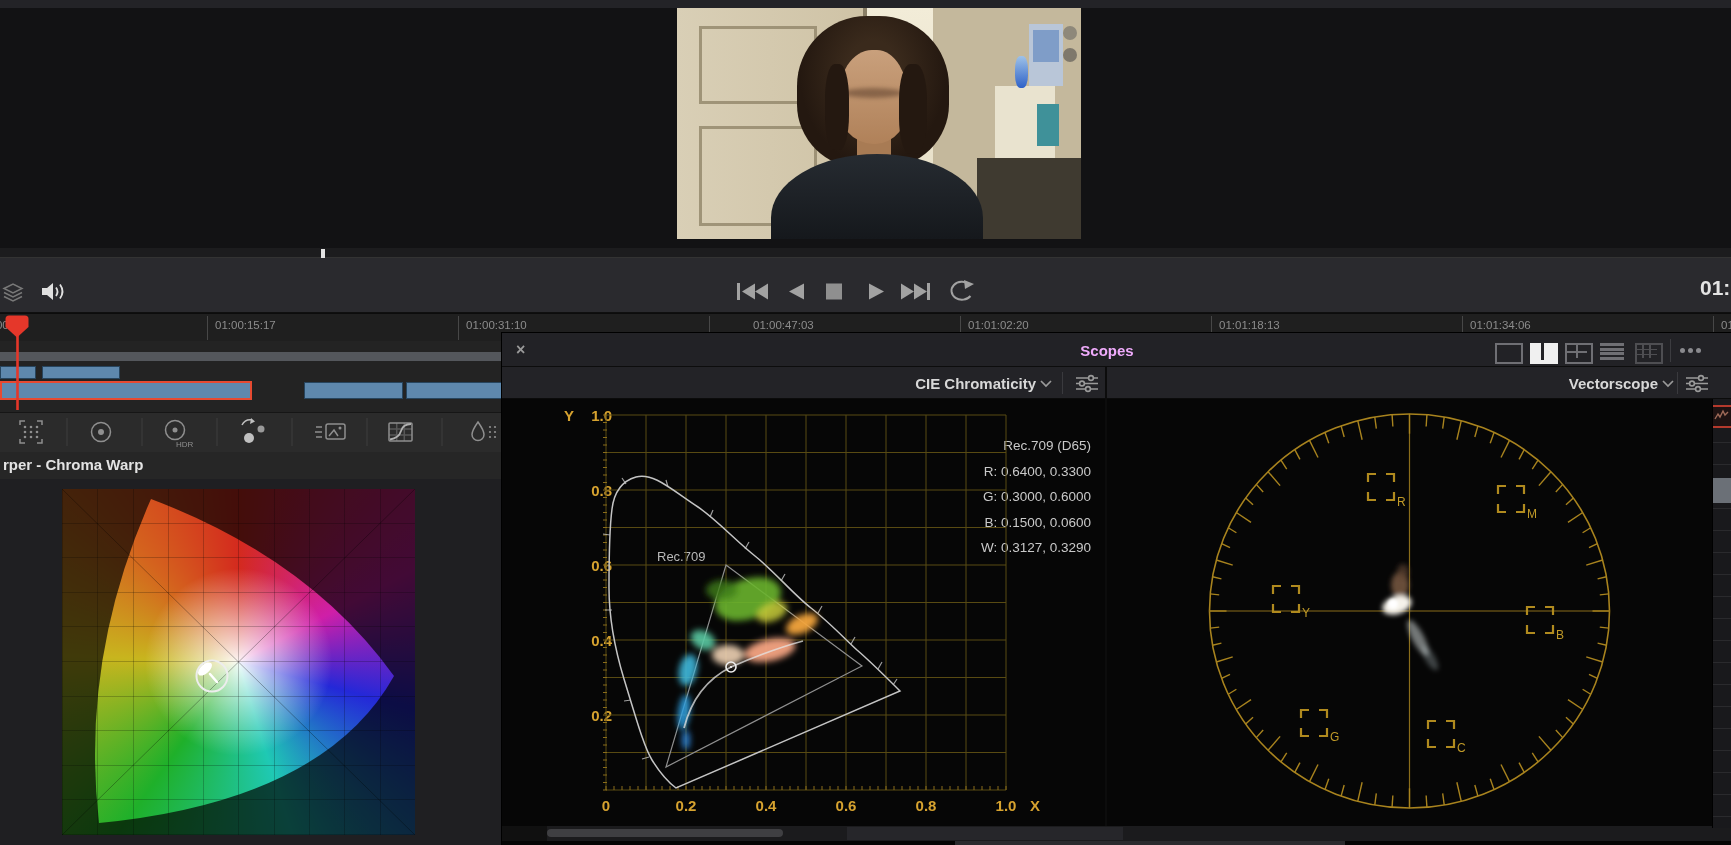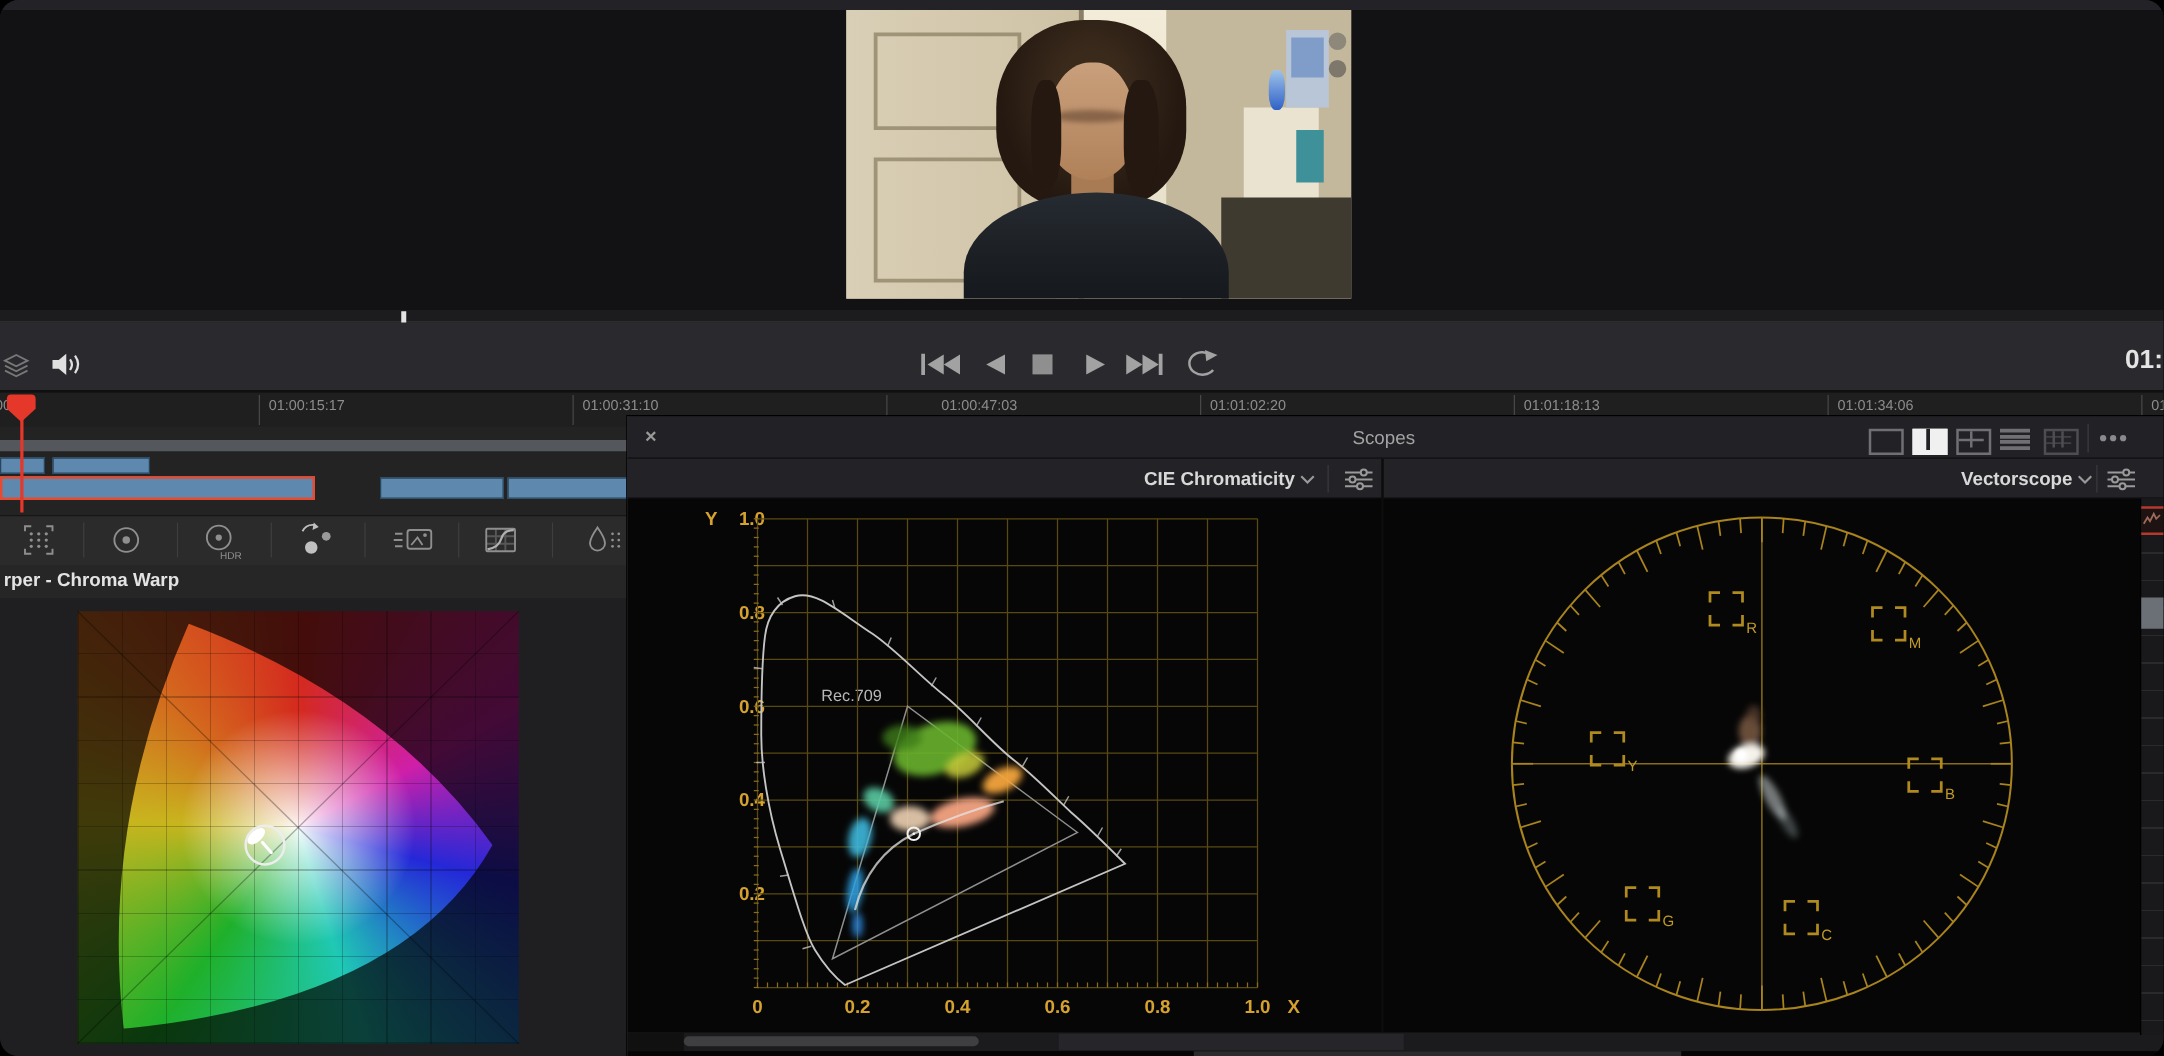--- a/index.html
+++ b/index.html
@@ -1,17 +1,17 @@
 <!DOCTYPE html>
 <html><head>
 <meta charset="utf-8">
 <style>
   html,body{margin:0;padding:0;background:#000;}
   #stage{position:relative;width:1731px;height:845px;background:#1a1a1a;overflow:hidden;
-         font-family:"Liberation Sans",sans-serif;border-radius:15px;-webkit-font-smoothing:antialiased;}
+         font-family:"Liberation Sans",sans-serif;-webkit-font-smoothing:antialiased;}
   .abs{position:absolute;box-sizing:border-box;}
   .txt{position:absolute;box-sizing:border-box;white-space:nowrap;}
   svg{display:block;}
   #overlay{position:absolute;left:0;top:0;pointer-events:none;}
   .ruler-label{position:absolute;top:5px;font-size:11.5px;color:#8c8c8c;}
   .ruler-tick{position:absolute;top:2px;width:1px;height:24px;background:#474747;}
   .cie-xtick{position:absolute;width:44px;text-align:center;font-size:15px;font-weight:600;color:#d6a22f;}
   .cie-ytick{position:absolute;width:40px;text-align:right;font-size:15px;font-weight:600;color:#d6a22f;}
   .layout-icon{position:absolute;top:343px;width:24px;height:17px;}
 </style>
@@ -91,21 +91,21 @@
        clip-path:path('M89,10 Q248,70 332,187 Q262,312 37,334 Q18,170 89,10 Z');
        background:radial-gradient(circle 130px at 50% 50%,rgba(255,255,255,.95),rgba(255,255,255,0) 72%),
        conic-gradient(from 0deg at 50% 50%,#d42a1e 0deg,#cf1fa8 62deg,#2428d8 105deg,#1fc9b4 163deg,#1fb02a 215deg,#c8b51e 272deg,#d4641e 318deg,#d42a1e 360deg);"></div>
   <div class="abs" style="left:62px;top:489px;width:353px;height:346px;
        background:repeating-linear-gradient(90deg,rgba(0,0,0,.22) 0 1px,transparent 1px 35.3px),
                   repeating-linear-gradient(0deg,rgba(0,0,0,.22) 0 1px,transparent 1px 34.6px);"></div>
 
   <div class="abs" style="left:502px;top:333px;width:1229px;height:512px;background:#101012;box-shadow:0 0 0 1px #000;border-left:1px solid #454549;"></div>
   <div class="abs" style="left:502px;top:333px;width:1229px;height:34px;background:#222226;border-bottom:1px solid #0d0d0d;"></div>
   <div class="txt" style="left:516px;top:341px;font-size:16px;font-weight:700;color:#9a9a9a;">×</div>
-  <div class="txt" style="left:502px;top:342px;width:1210px;text-align:center;font-size:15px;font-weight:400;color:#a3a3a3;">Scopes</div>
+  <div class="txt" style="left:502px;top:342px;width:1210px;text-align:center;font-size:15px;font-weight:700;color:#f0abfc;">Scopes</div>
 
   <div class="layout-icon" style="left:1495px;border:2px solid #6f6f74;"></div>
   <div class="layout-icon" style="left:1530px;border:2px solid #f0f0f0;background:#f0f0f0;">
     <div class="abs" style="left:9px;top:-2px;width:3px;height:17px;background:#222226;"></div>
   </div>
   <div class="layout-icon" style="left:1565px;border:2px solid #6f6f74;">
     <div class="abs" style="left:9px;top:0;width:2px;height:13px;background:#6f6f74;"></div>
     <div class="abs" style="left:0;top:5.5px;width:20px;height:2px;background:#6f6f74;"></div>
   </div>
   <div class="layout-icon" style="left:1600px;">
@@ -168,20 +168,27 @@
       <div class="cie-xtick" style="left: 904px; top: 797px;">0.8</div>
       <div class="cie-xtick" style="left: 984px; top: 797px;">1.0</div>
       <div class="cie-ytick" style="left: 572px; top: 407px;">1.0</div>
       <div class="cie-ytick" style="left: 572px; top: 482px;">0.8</div>
       <div class="cie-ytick" style="left: 572px; top: 557px;">0.6</div>
       <div class="cie-ytick" style="left: 572px; top: 632px;">0.4</div>
       <div class="cie-ytick" style="left: 572px; top: 707px;">0.2</div>
     </div>
   <div class="txt" style="left:657px;top:549px;font-size:13px;color:#b8b8b8;">Rec.709</div>
 
+  <div class="abs" style="left:891px;top:433px;width:200px;text-align:right;font-size:13.5px;color:#c9c9c9;line-height:25.5px;">
+    <div>Rec.709 (D65)</div>
+    <div>R: 0.6400, 0.3300</div>
+    <div>G: 0.3000, 0.6000</div>
+    <div>B: 0.1500, 0.0600</div>
+    <div>W: 0.3127, 0.3290</div>
+  </div>
 
   <div class="abs" style="left:502px;top:826px;width:1229px;height:15px;background:#1b1b1d;"></div>
   <div class="abs" style="left:502px;top:826px;width:45px;height:15px;background:#101010;"></div>
   <div class="abs" style="left:547px;top:829px;width:236px;height:8px;background:#3f3f42;border-radius:4px;"></div>
   <div class="abs" style="left:847px;top:827px;width:276px;height:13px;background:#26262a;"></div>
   <div class="abs" style="left:502px;top:841px;width:1229px;height:4px;background:#050505;"></div>
   <div class="abs" style="left:955px;top:841px;width:390px;height:4px;background:#2b2b2e;"></div>
 
   <div class="abs" style="left:1712px;top:399px;width:19px;height:429px;background:#19191c;border-left:1px solid #000;
        background-image:repeating-linear-gradient(180deg,transparent 0 21px,#2a2a2d 21px 22px);"></div>

